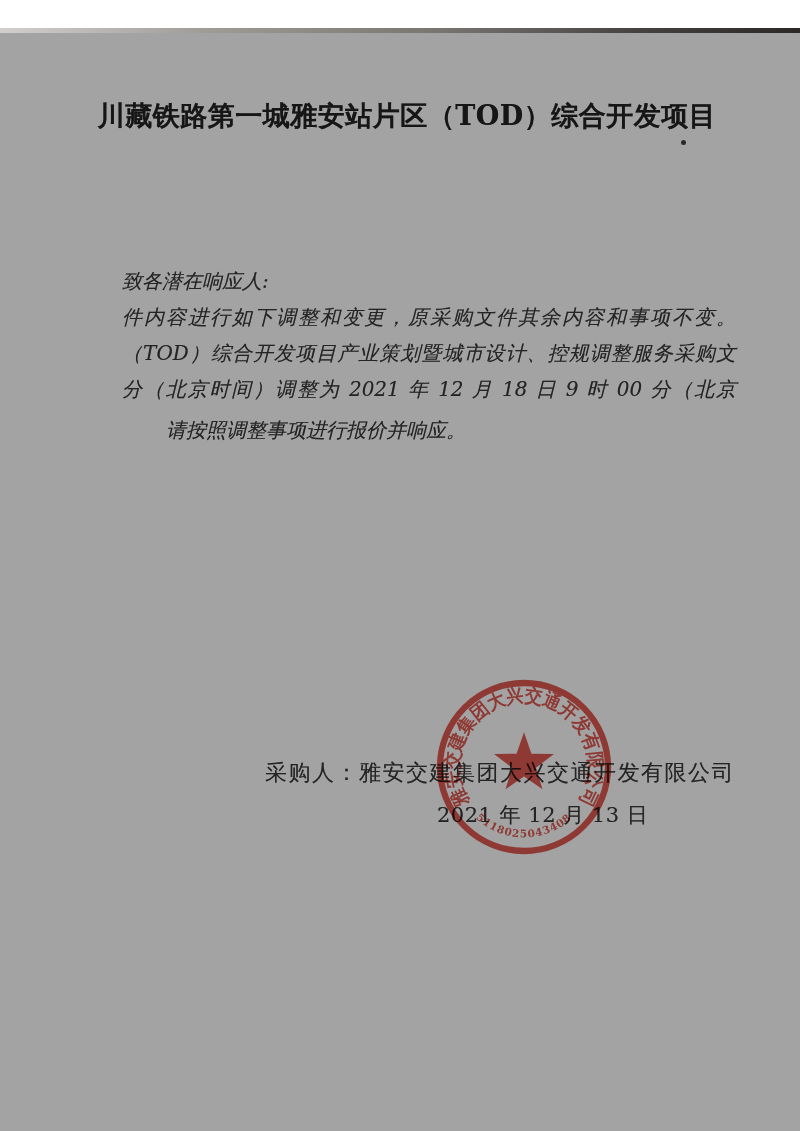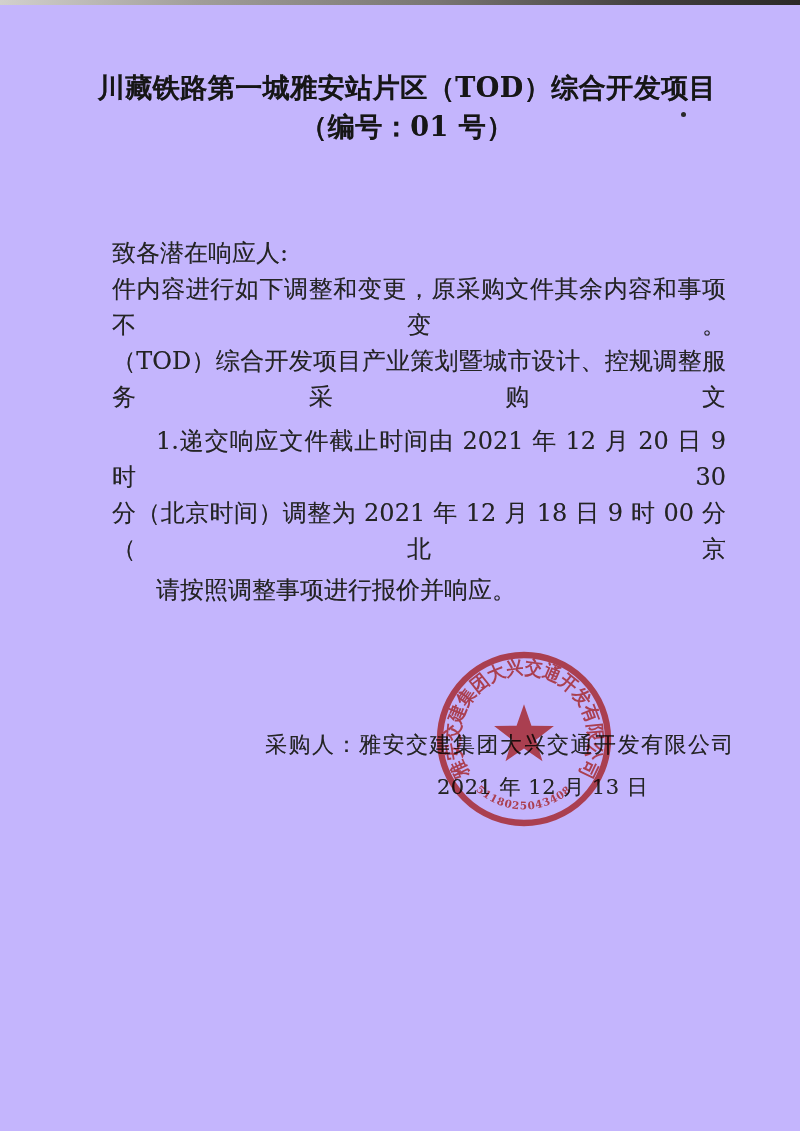--- a/index.html
+++ b/index.html
@@ -4,42 +4,44 @@
 <style>
   html,body { margin:0; padding:0; }
   body {
     width:800px; height:1131px;
     background:#ffffff;
     font-family:"DejaVu Serif","Liberation Serif",serif;
     position:relative; overflow:hidden;
   }
   .page {
     position:absolute; inset:0;
-    background:#c4b5fd;
+    background:#a3a3a3;
+    margin-top:28px;
   }
   .top-edge {
     position:absolute; top:0; left:0; right:0; height:5px;
     background:linear-gradient(90deg,#d2d0cd 0%,#a09d99 25%,#787571 55%,#444140 80%,#2b2927 100%);
   }
   .title-block {
     position:absolute; top:68px; left:58px; right:44px;
     text-align:center; color:#161616; font-weight:700;
   }
   .title-line {
     font-size:27px; line-height:39px; letter-spacing:0.5px;
     text-shadow:0 0 0.5px rgba(20,20,20,0.55);
   }
   .ink-speck {
     position:absolute; left:681px; top:112px; width:5px; height:5px;
     background:#2a2a2a; border-radius:50%;
   }
   .body-block {
-    position:absolute; top:235px; left:112px; width:614px;
-    color:#242424; font-size:24px;
+    position:absolute; top:235px; left:122px; width:614px;
+    color:#242424; font-size:20px;
     text-shadow:0 0 0.4px rgba(30,30,30,0.4);
+    font-style:italic;
   }
   .b-line { line-height:36px; min-height:36px; }
   .b-just { text-align:justify; text-align-last:justify; text-justify:inter-character; }
   .b-indent { text-indent:44px; }
   .mt-para1 { margin-top:8px; }
   .mt-para2 { margin-top:5px; }
   .sig-line {
     position:absolute; left:265px; top:730px;
     font-size:22px; letter-spacing:1.5px; color:#242424;
     text-shadow:0 0 0.4px rgba(30,30,30,0.4);
@@ -59,30 +61,28 @@
 </style>
 </head>
 <body>
 
 <div class="page">
 
   <div class="top-edge"></div>
 
   <div class="title-block">
     <div class="title-line">川藏铁路第一城雅安站片区（TOD）综合开发项目</div>
-    <div class="title-line">（编号：01 号）</div>
   </div>
 
   <div class="ink-speck"></div>
 
   <div class="body-block">
     <div class="b-line">致各潜在响应人:</div>
     <div class="b-line b-just">件内容进行如下调整和变更，原采购文件其余内容和事项不变。</div>
     <div class="b-line b-just">（TOD）综合开发项目产业策划暨城市设计、控规调整服务采购文</div>
-    <div class="b-line b-just b-indent mt-para1">1.递交响应文件截止时间由 2021 年 12 月 20 日 9 时 30</div>
     <div class="b-line b-just">分（北京时间）调整为 2021 年 12 月 18 日 9 时 00 分（北京</div>
     <div class="b-line b-indent mt-para2">请按照调整事项进行报价并响应。</div>
   </div>
 
   <div class="sig-line">采购人：雅安交建集团大兴交通开发有限公司</div>
   <div class="date-line">2021 年 12 月 13 日</div>
 
   <svg class="seal" viewBox="0 0 200 200" xmlns="http://www.w3.org/2000/svg" xmlns:xlink="http://www.w3.org/1999/xlink">
     <defs>
       <path id="sealTextArc" d="M 48,133.8 A 62,62 0 0 1 100,38 A 62,62 0 0 1 152,133.8" fill="none"></path>

